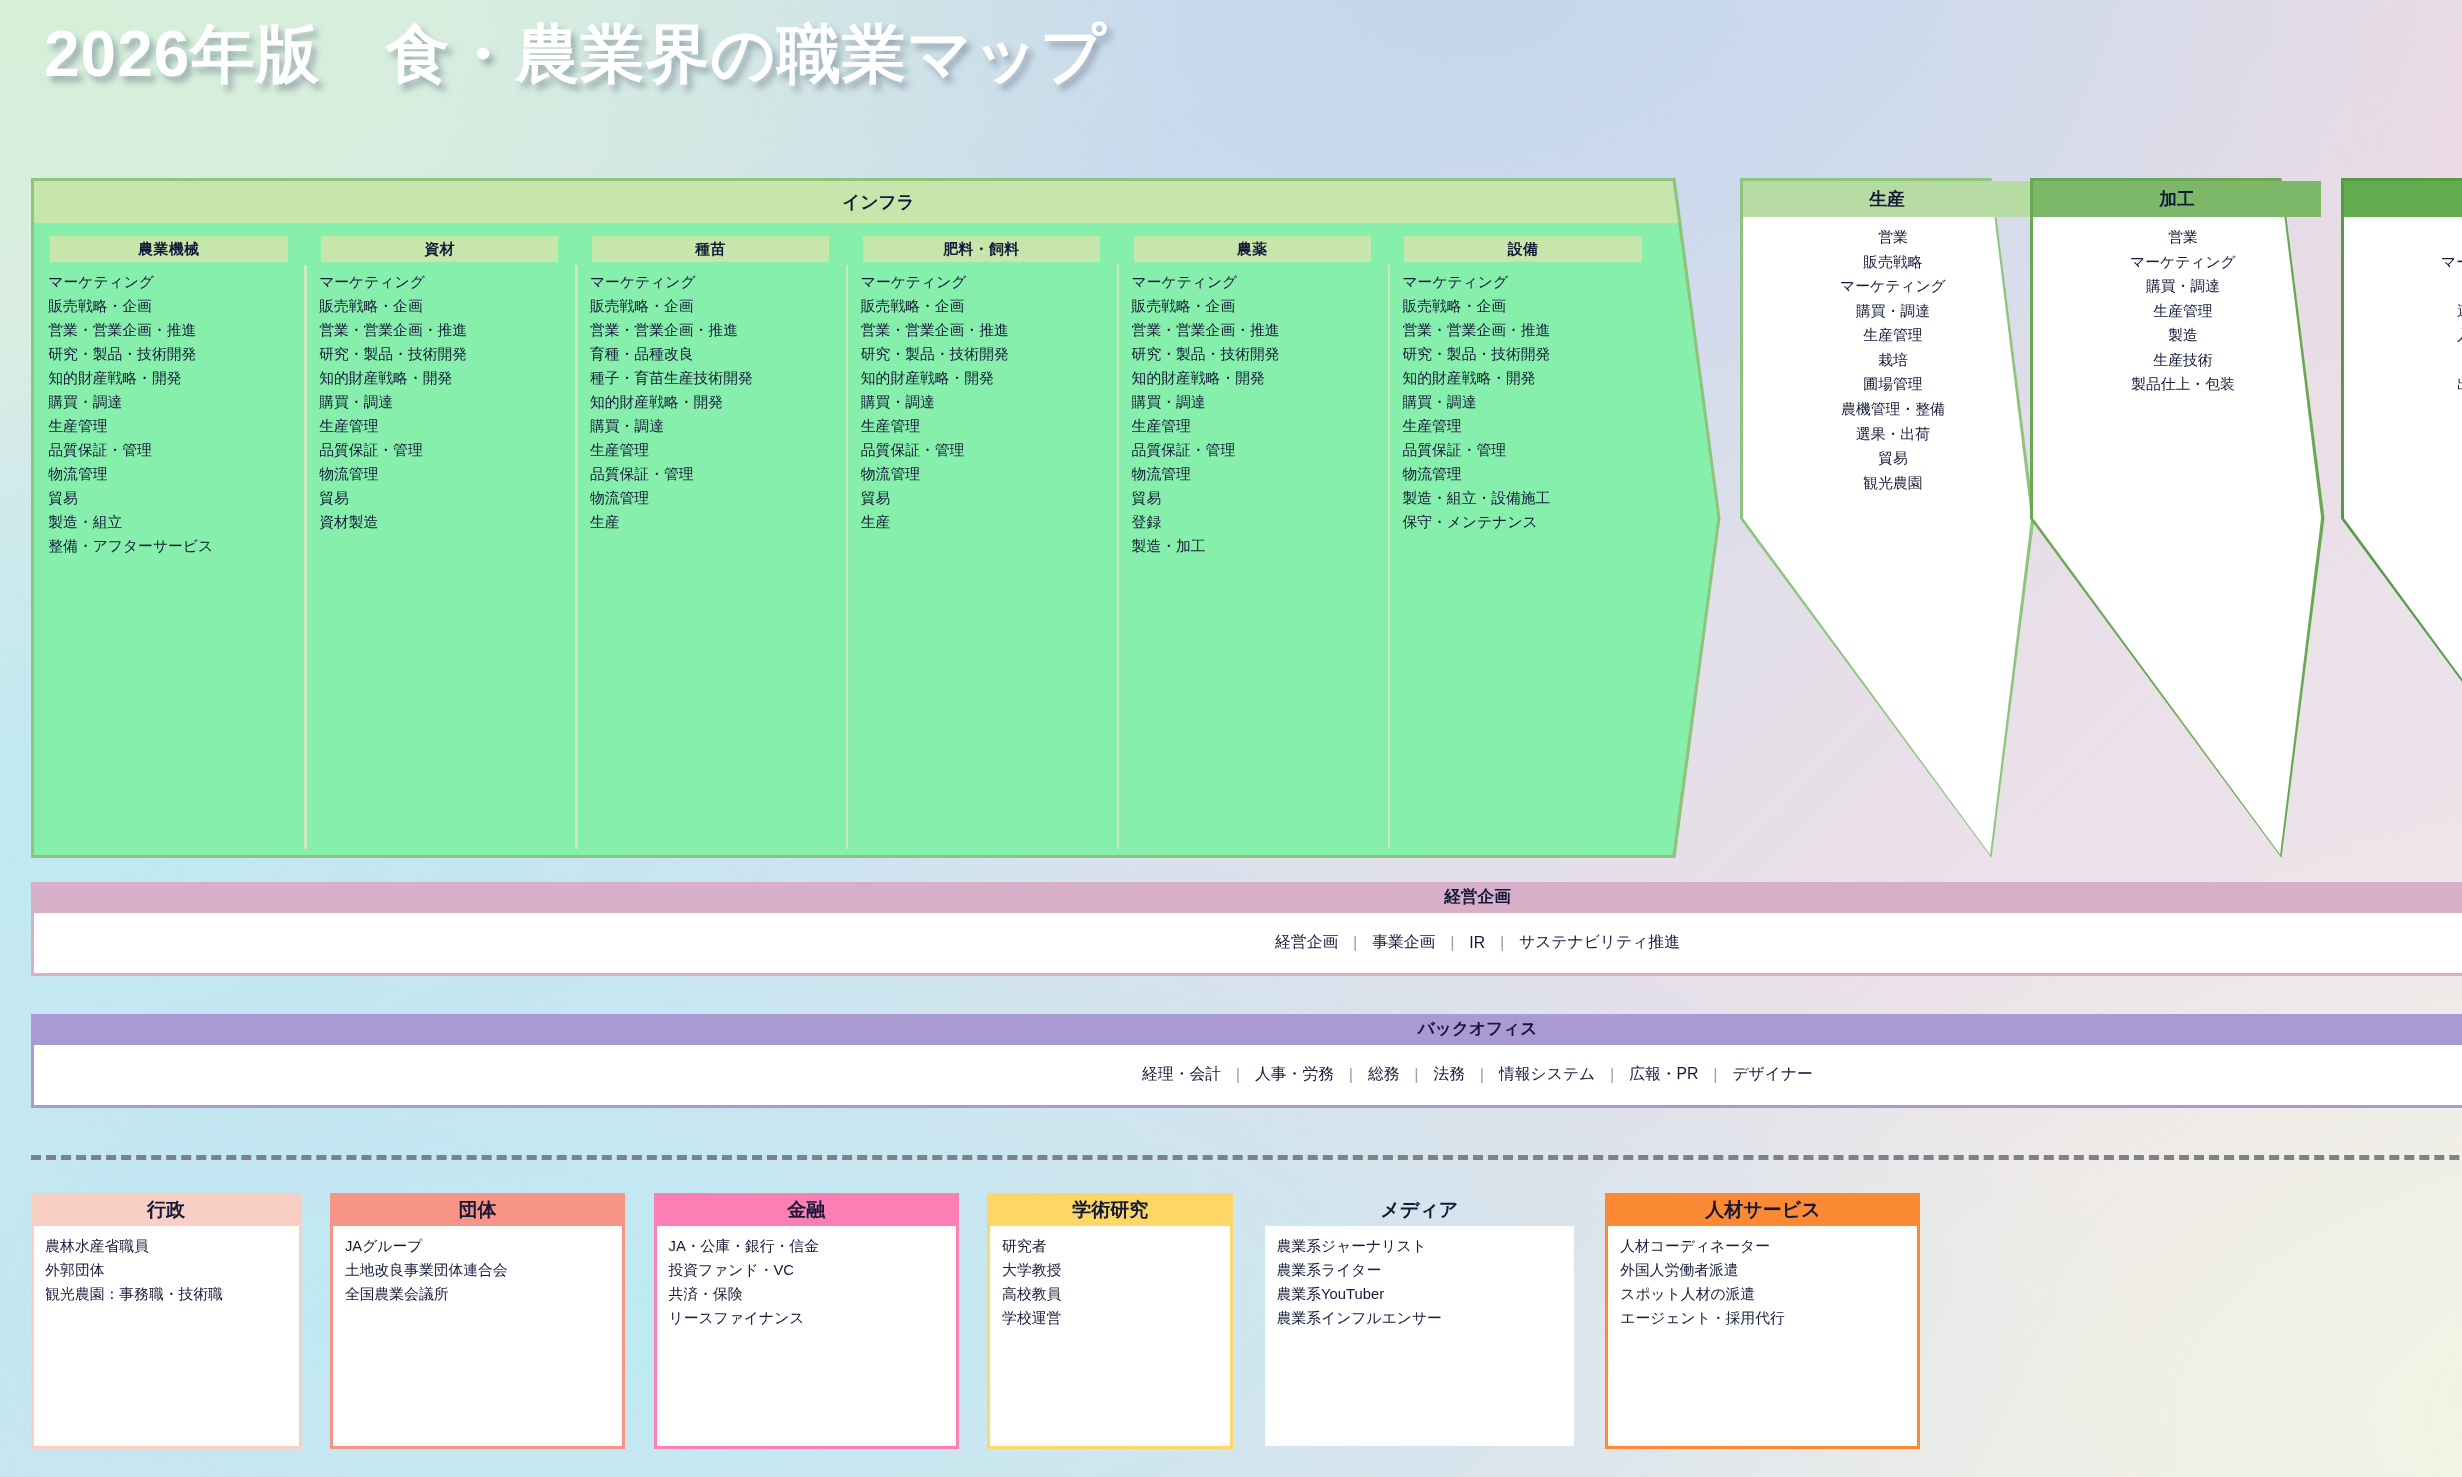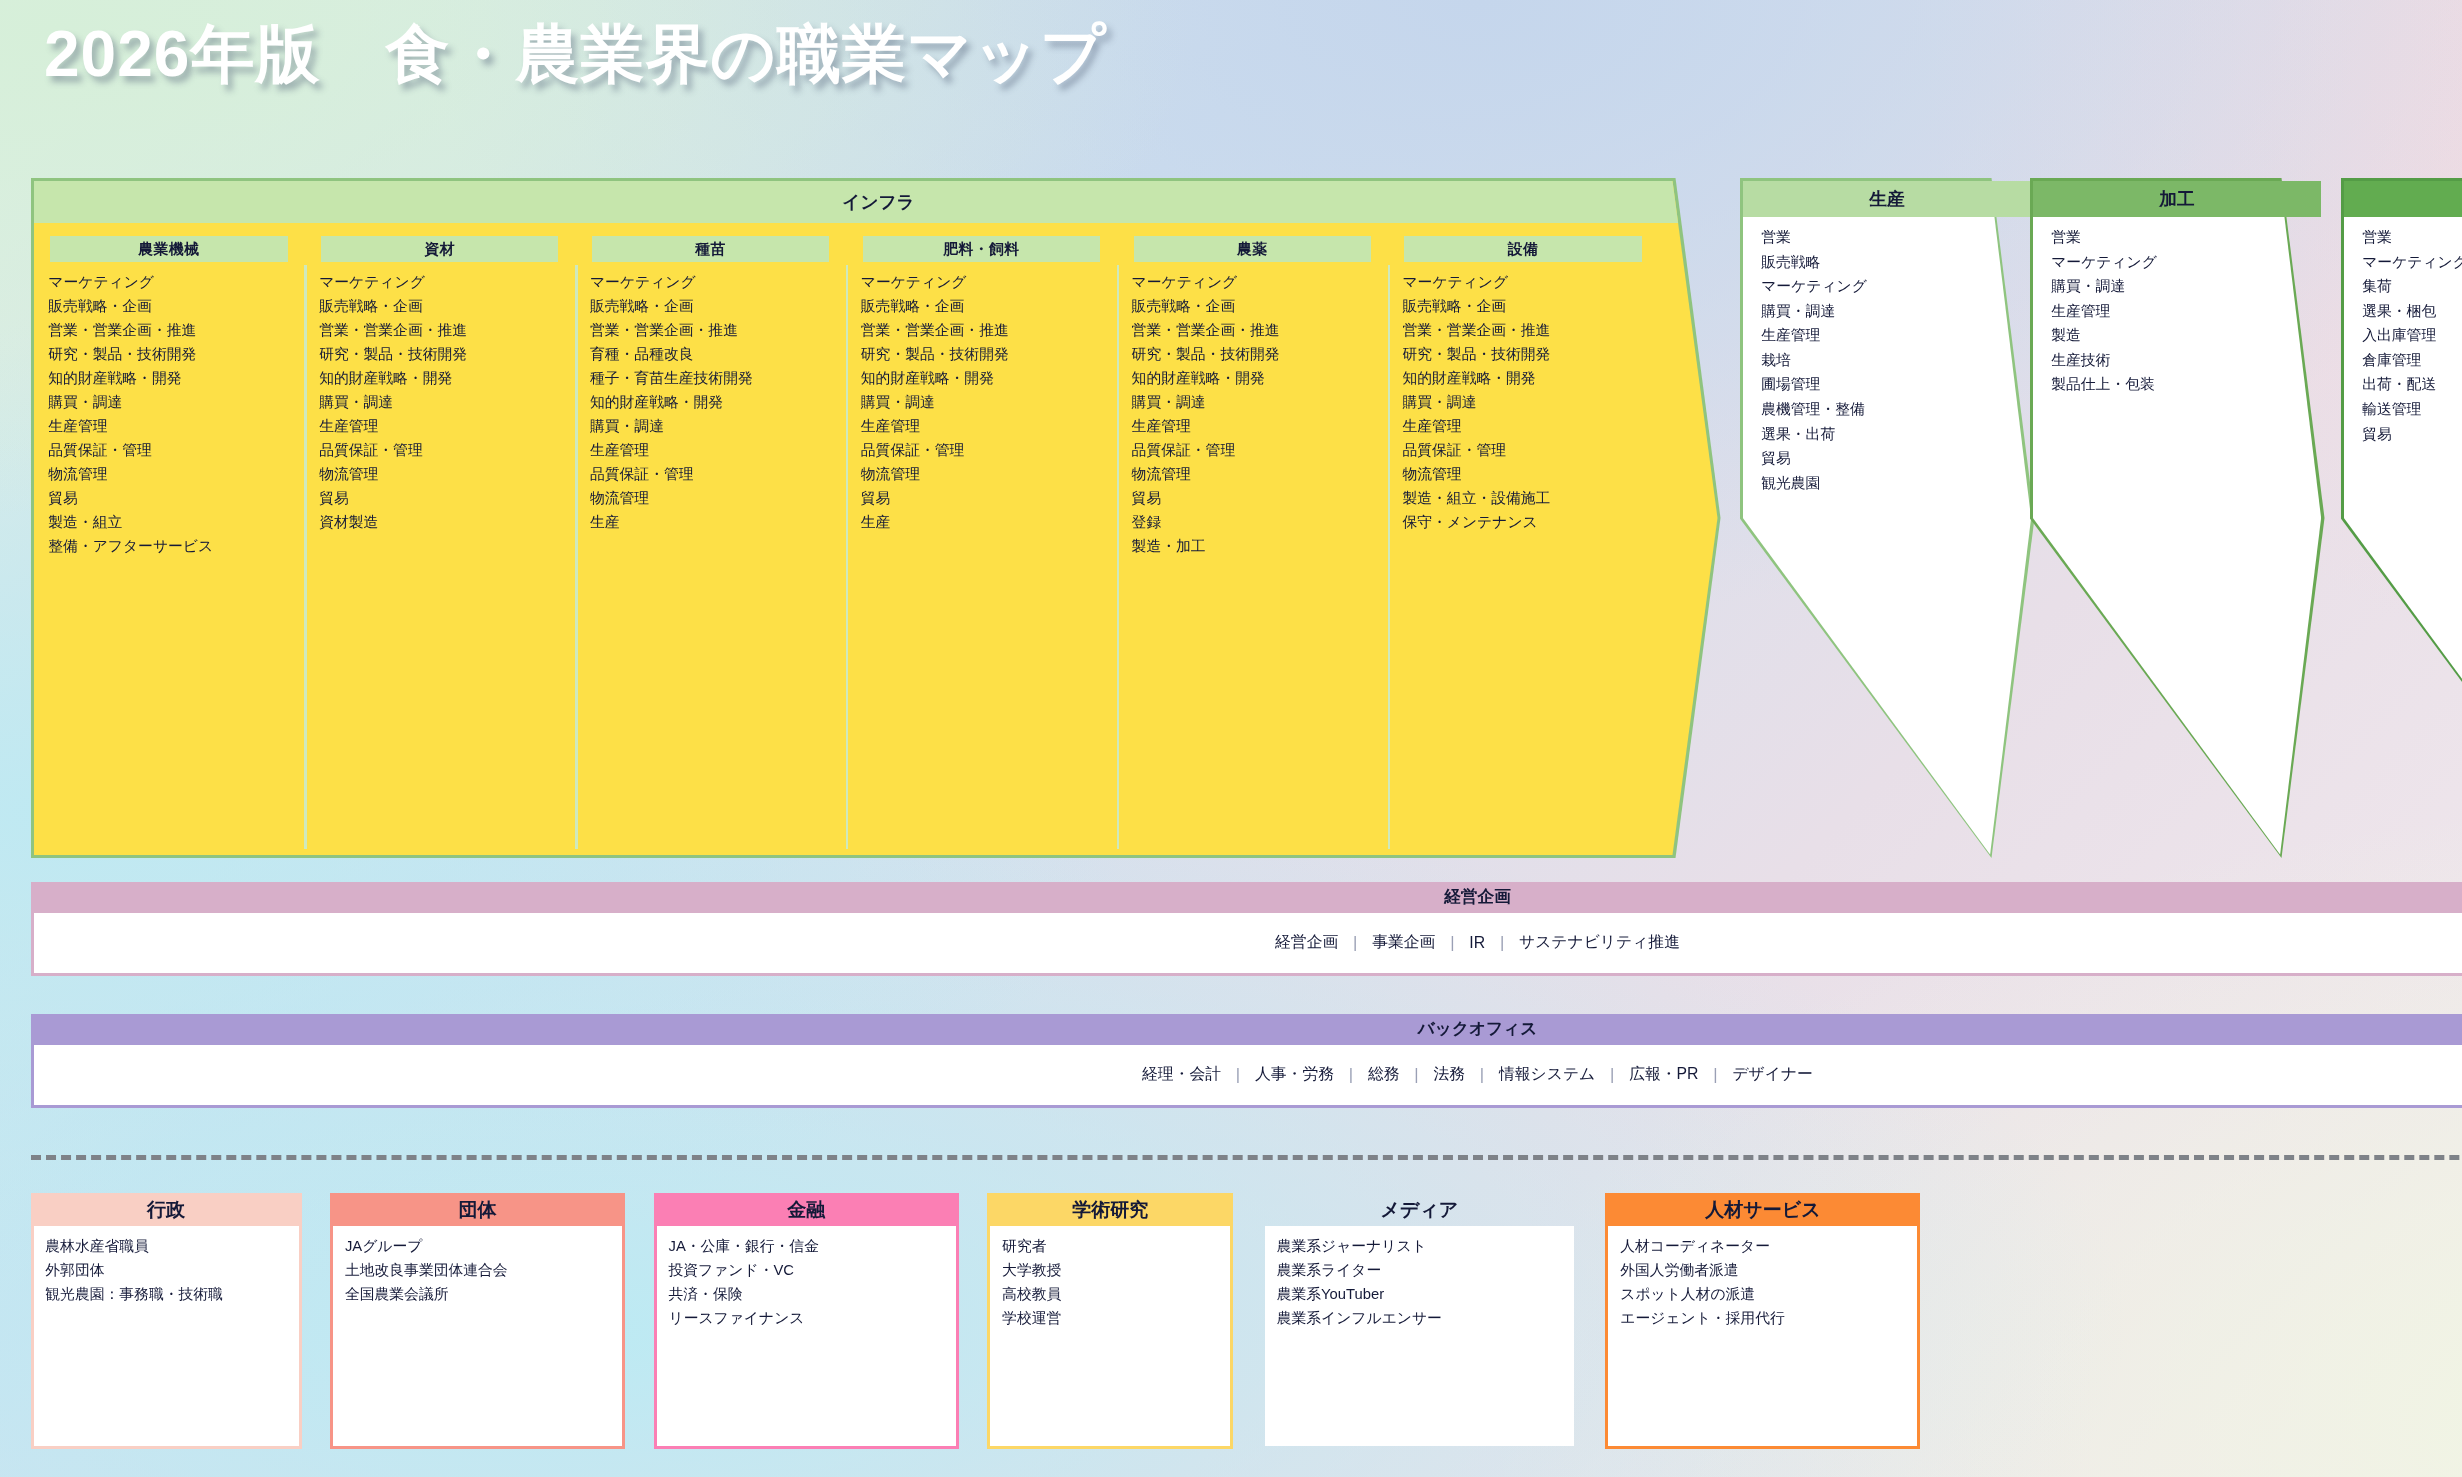--- a/index.html
+++ b/index.html
@@ -25,21 +25,21 @@
     font-size: 64px; font-weight: bold; color: #ffffff;
     letter-spacing: 1px; white-space: nowrap;
     text-shadow: 4.9px 5.9px 6.9px rgba(80,95,120,0.42);
   }
 
   
   .toprow { position: absolute; left: 30.5px; top: 178px; width: 2896px; height: 685px; }
 
   .infra-block {
     position: absolute; left: 0; top: 0; width: 1690px; height: 680px;
-    background: #fde047;
+    background: #86efac;
     clip-path: polygon(0 0, calc(100% - 45px) 0, 100% 50%, calc(100% - 45px) 100%, 0 100%);
   }
   .infra-border {
     position: absolute; left: 0; top: 0; width: 1690px; height: 680px;
     background: #8fc47f;
     clip-path: polygon(0 0, calc(100% - 45px) 0, 100% 50%, calc(100% - 45px) 100%, 0 100%);
   }
   .infra-head {
     position: absolute; left: 0; top: 0; width: 1690px; height: 42px;
     background: #c6e6ac; text-align: center;
@@ -77,21 +77,21 @@
   }
   .stage .shape-inner {
     position: absolute; left: 3.4px; top: 3.4px; right: 3.4px; bottom: 3.4px;
     background: #ffffff;
   }
   .stage .stage-head {
     position: absolute; left: 3.4px; top: 3.4px; right: 3.4px; height: 36px;
     text-align: center; font-size: 17.7px; font-weight: bold; line-height: 36px;
   }
   .stage ul { position: absolute; left: 21.7px; top: 47px; right: 9.8px; }
-  .stage li { list-style: none; font-size: 14.8px; line-height: 1.66; white-space: nowrap; }
+  .stage li { list-style: none; font-size: 14.8px; line-height: 1.66; white-space: nowrap; text-align: center; }
 
   .chev  { clip-path: polygon(0 0, calc(100% - 43px) 0, 100% 50%, calc(100% - 43px) 100%, 0 50%); }
   .chev-inner { clip-path: polygon(0 0, calc(100% - 41px) 0, 100% 50%, calc(100% - 41px) 100%, 0 50%); }
 
   
   .band { position: absolute; left: 30.5px; }
   .band .band-outer { position: absolute; inset: 0; }
   .band .band-inner { position: absolute; left: 3px; top: 30.5px; right: 3px; bottom: 3px; background:#fff; }
   .band .band-head {
     position: absolute; left: 0; top: 0; width: 100%; height: 30.5px;

